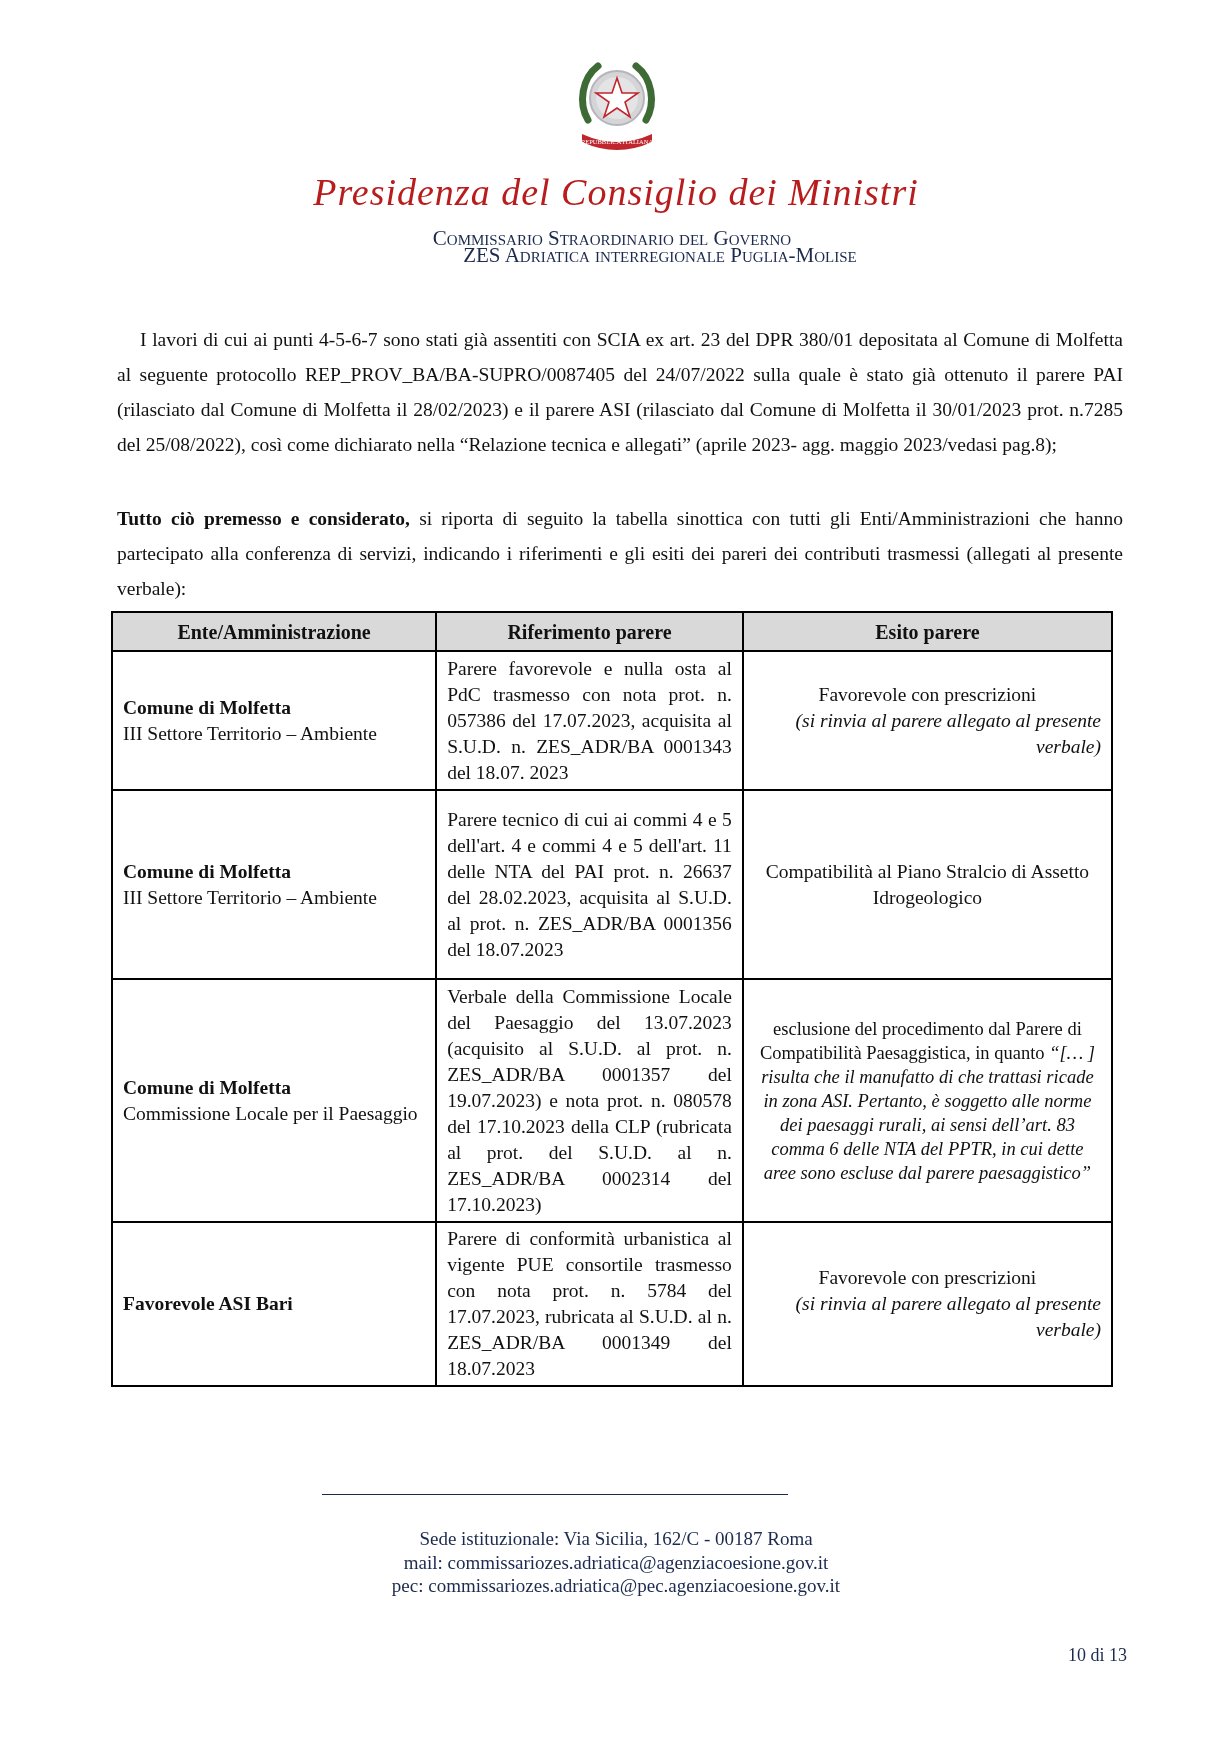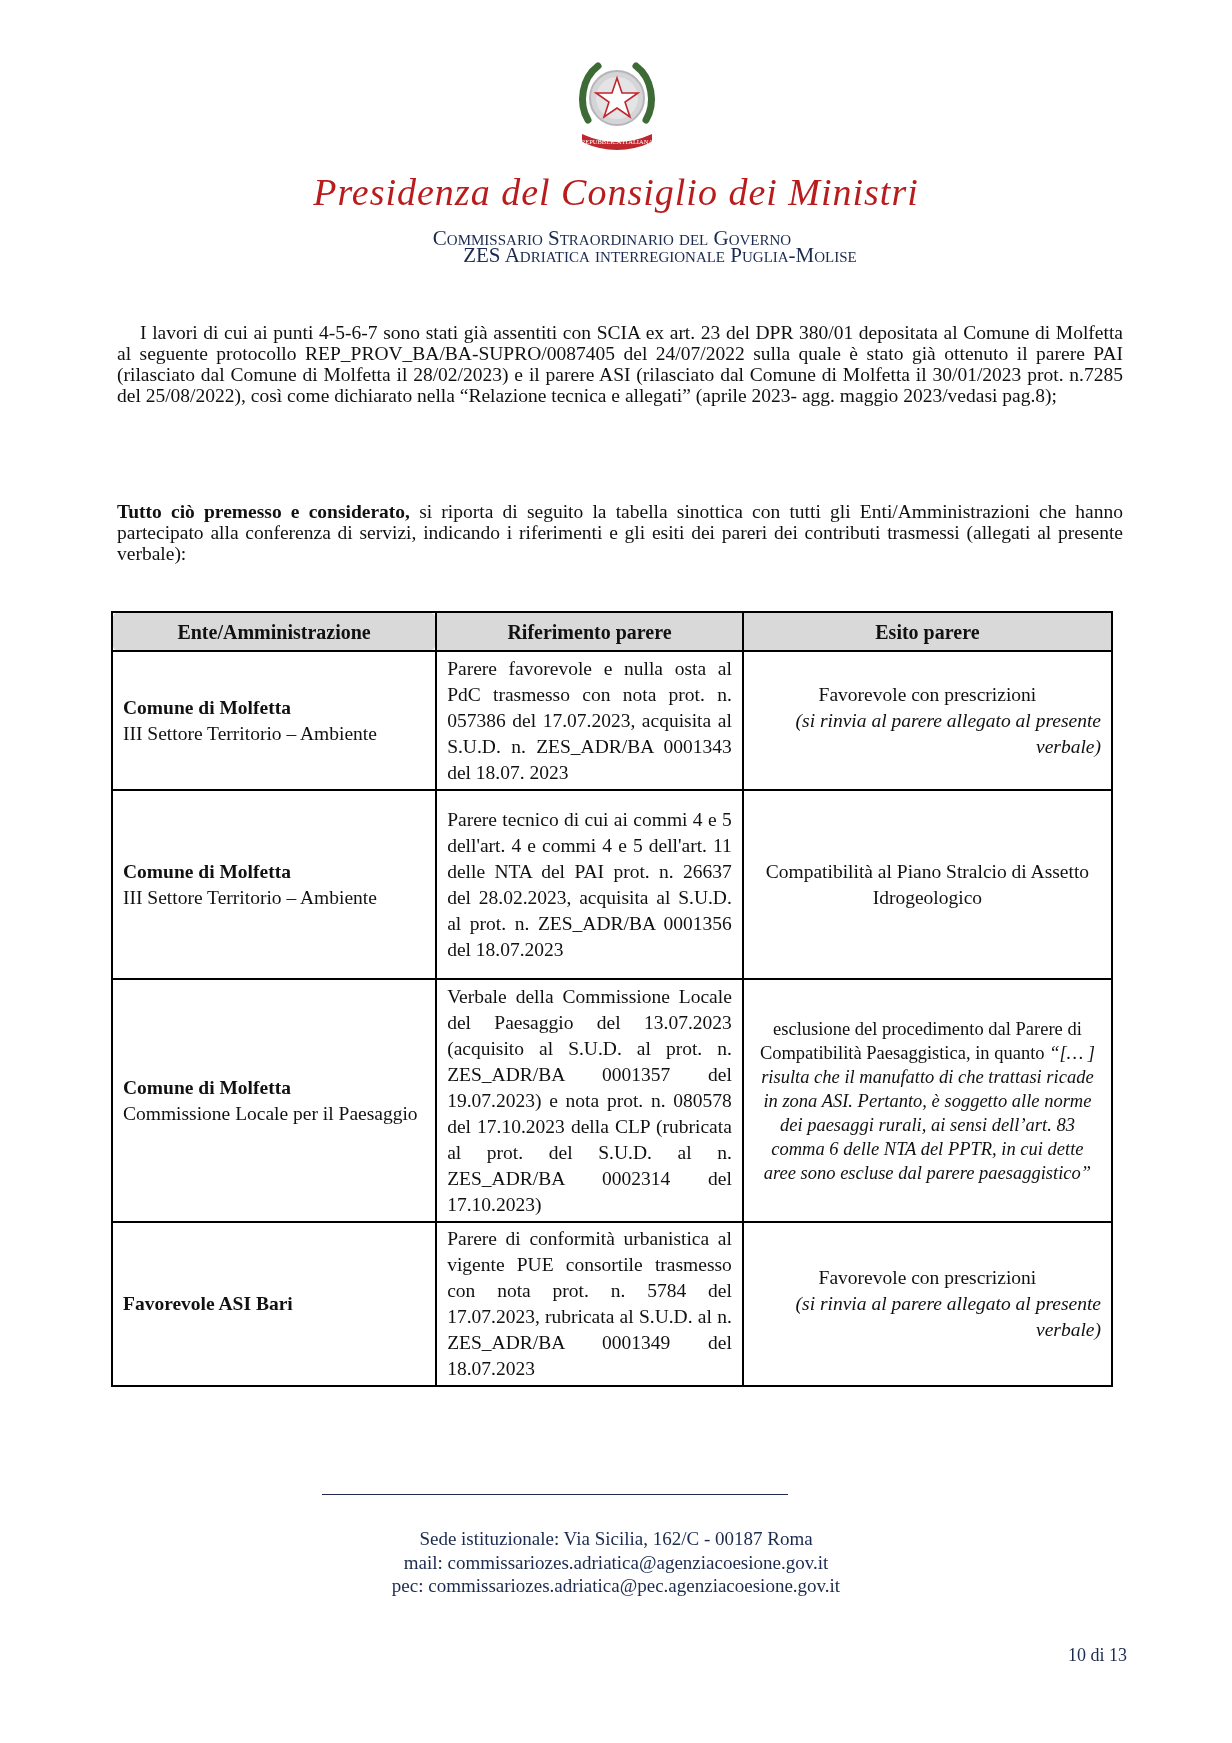--- a/index.html
+++ b/index.html
@@ -14,37 +14,37 @@
     font-size: 38px; color: #b91c1c; letter-spacing: 1px; line-height: 40px;
   }
   .subtitle {
     position: absolute; left: 0; width: 1224px; text-align: center;
     font-variant: small-caps; font-size: 21px; color: #1b2a4e; line-height: 24px;
   }
   .sub1 { top: 226px; }
   .sub2 { top: 243px; padding-left: 48px; }
   .para {
     position: absolute; left: 117px; width: 1006px;
-    font-size: 19.5px; line-height: 21px; text-align: justify; color: #111;
+    font-size: 19.5px; line-height: 35px; text-align: justify; color: #111;
   }
   .p1 { top: 322px; text-indent: 23px; }
   .p2 { top: 501px; }
   .para b { font-weight: bold; }
 
   table.synoptic {
     position: absolute; left: 111px; top: 611px; width: 1002px;
     border-collapse: collapse; font-size: 19.5px; line-height: 26px;
   }
   table.synoptic th, table.synoptic td {
     border: 2px solid #000; vertical-align: middle; padding: 0 10px;
   }
   table.synoptic th {
     background: #d9d9d9; height: 37px; font-weight: bold; text-align: center; font-size: 20px;
   }
-  .c1 { width: 303px; text-align: left; border-radius: 8px; }
+  .c1 { width: 303px; text-align: left; }
   .c2 { width: 286px; text-align: justify; }
   .c3 { width: 349px; text-align: center; }
   .r1 td { height: 137px; }
   .r2 td { height: 187px; }
   .r3 td { height: 241px; }
   .r4 td { height: 162px; }
   .ente-name { font-weight: bold; display: block; }
   .ente-sub { display: block; }
   .esito-main { display: block; }
   .esito-note { display: block; font-style: italic; text-align: right; }

